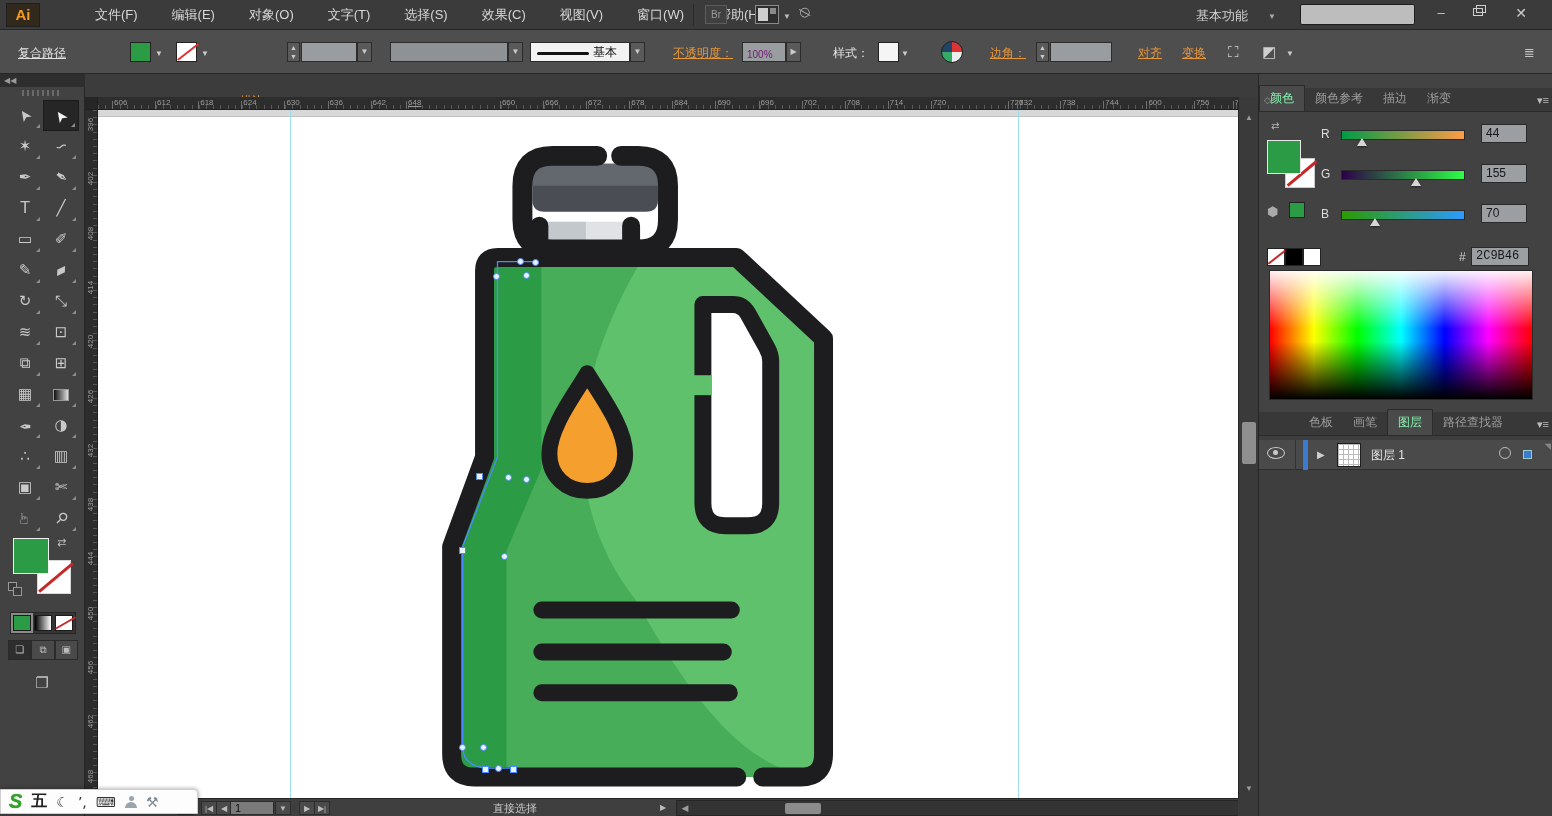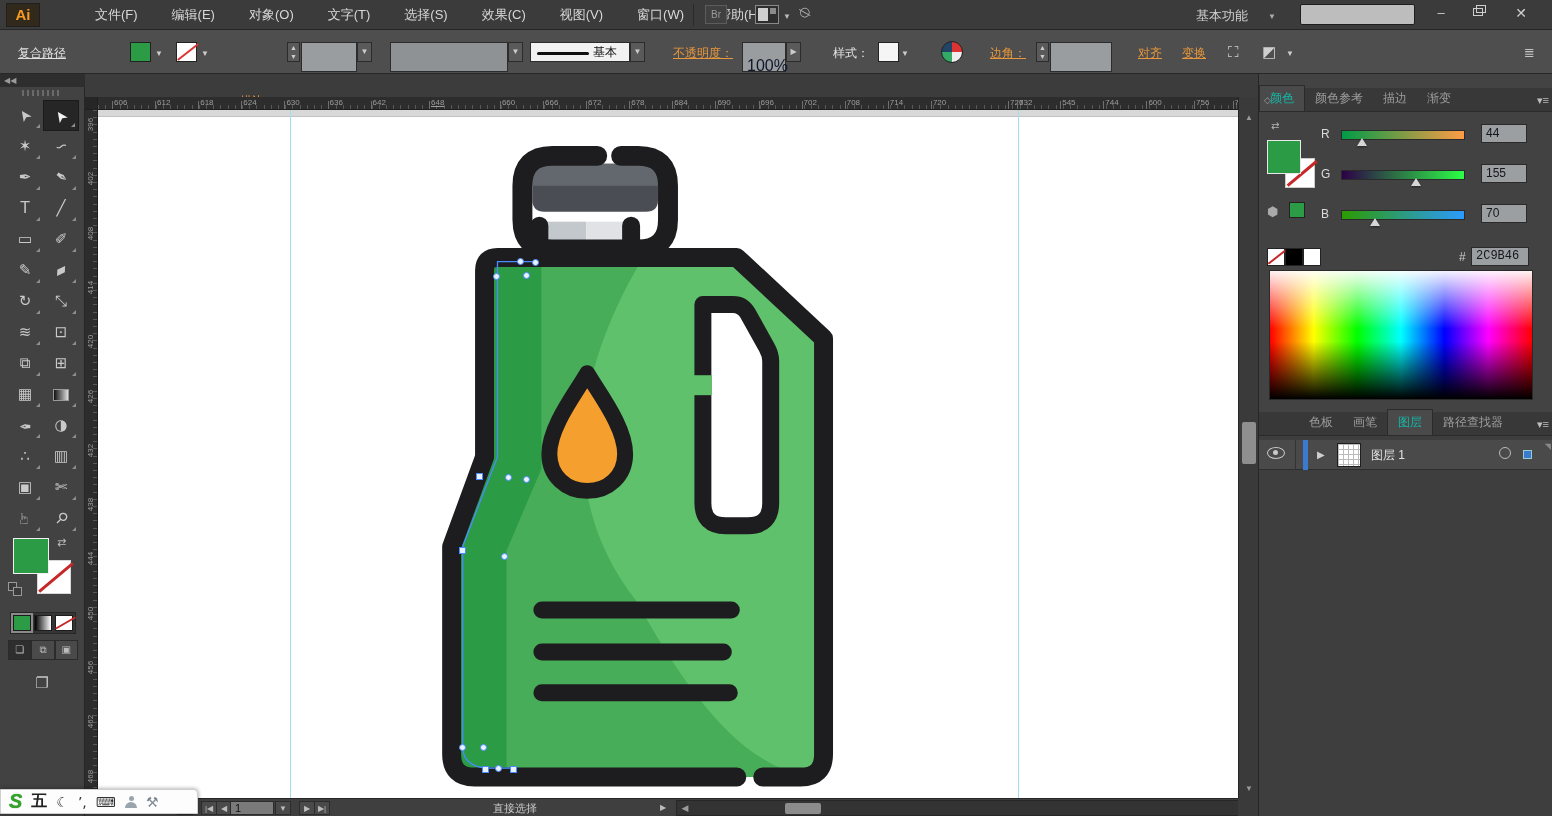--- a/index.html
+++ b/index.html
@@ -34,21 +34,21 @@
   #btn-restore .box{position:absolute;left:13px;top:8px;width:10px;height:8px;border:1px solid #cfcfcf;}
   #btn-restore .box2{position:absolute;left:16px;top:5px;width:10px;height:8px;border:1px solid #cfcfcf;background:#3b3b3b;}
 
   
   #controlbar{left:0;top:30px;width:1552px;height:44px;background:#4e4e4e;border-bottom:1px solid #272727;}
   .cb-label{color:#e2e2e2;font-size:12px;top:15px;}
   .cb-link{color:#e8973c;font-size:12px;top:15px;text-decoration:underline;}
   .swatch-btn{top:12px;width:21px;height:20px;border:1px solid #222;background:#fff;}
   .mini-caret{top:19px;color:#ccc;font-size:8px;}
   .slash::after{content:"";position:absolute;left:-2px;top:8px;width:26px;height:2px;background:#d33;transform:rotate(-38deg);}
-  .field{background:#999da0;border:1px solid #2c2c2c;color:#0f172a;font-size:16px;padding:14px 4px;}
+  .field{background:#999da0;border:1px solid #2c2c2c;color:#701a75;font-size:10px;padding:6px 4px;}
   .stepper{width:13px;height:20px;background:#5a5a5a;border:1px solid #2c2c2c;color:#ccc;font-size:7px;
            line-height:9px;text-align:center;top:12px;}
   .dropbtn{width:15px;height:20px;background:#5a5a5a;border:1px solid #2c2c2c;color:#ccc;font-size:8px;
            text-align:center;line-height:18px;top:12px;}
   #stroke-style-box{left:530px;top:12px;width:100px;height:20px;background:#f2f2f2;border:1px solid #2c2c2c;
                     color:#111;font-size:12px;}
   #stroke-style-box .line{position:absolute;left:6px;top:9px;width:52px;height:3px;background:#111;border-radius:2px;}
   #stroke-style-box .txt{position:absolute;left:62px;top:1px;color:#111;}
   #recolor-icon{left:941px;top:11px;width:22px;height:22px;border-radius:50%;
      background:conic-gradient(#d33 0 25%,#eee 25% 50%,#3a6 50% 75%,#246 75% 100%);border:1px solid #222;}
@@ -123,21 +123,21 @@
             color:#111;font-size:11px;padding:0 4px;line-height:13px;}
   #hscroll{left:591px;top:1px;width:647px;height:16px;background:#333;border:1px solid #262626;}
   #hscroll .arr{position:absolute;top:0;width:14px;height:14px;color:#9a9a9a;font-size:9px;text-align:center;line-height:14px;}
   #hthumb{position:absolute;left:108px;top:2px;width:36px;height:11px;background:#8c8c8c;border-radius:2px;}
   #grip-corner{left:1238px;top:798px;width:20px;height:18px;background:#3a3a3a;}
 
   
   #rightdock{left:1258px;top:74px;width:294px;height:742px;background:#434343;border-left:1px solid #262626;}
   .ptabs{position:absolute;left:0;width:294px;height:24px;background:#383838;border-bottom:1px solid #2b2b2b;display:flex;align-items:flex-end;}
   .ptab{padding:4px 10px 4px 10px;font-size:12px;color:#9d9d9d;white-space:nowrap;}
-  .ptab.active{background:#4a4a4a;color:#14b8a6;border:1px solid #2b2b2b;border-bottom:none;}
+  .ptab.active{background:#4a4a4a;color:#86efac;border:1px solid #2b2b2b;border-bottom:none;}
   .pmenu{position:absolute;right:4px;top:6px;color:#bdbdbd;font-size:11px;}
   .collapse-diamond{position:absolute;left:5px;top:7px;color:#9d9d9d;font-size:9px;}
   
   #colorbody{position:absolute;left:0;top:24px;width:294px;height:168px;background:#424242;}
   #cp-swap{left:12px;top:8px;color:#b5b5b5;font-size:10px;}
   #cp-fill{left:8px;top:28px;width:34px;height:34px;border:1px solid #e8e8e8;}
   #cp-stroke{left:26px;top:46px;width:30px;height:30px;background:#fff;border:1px solid #ccc;}
   #cp-stroke::after{content:"";position:absolute;left:-3px;top:13px;width:38px;height:2.5px;background:#c62828;transform:rotate(-40deg);}
   #cp-cube{left:8px;top:92px;color:#aaa;font-size:13px;}
   #cp-cube-swatch{left:30px;top:90px;width:16px;height:16px;border:1px solid #222;}
@@ -316,36 +316,36 @@
   <div id="ruler-corner" class="abs"></div>
   <div id="hruler" class="abs">
       <div class="ticks"></div>
       <span class="hlabel" style="left: 16px;">606</span>
       <span class="hlabel" style="left: 59.1px;">612</span>
       <span class="hlabel" style="left: 102.2px;">618</span>
       <span class="hlabel" style="left: 145.3px;">624</span>
       <span class="hlabel" style="left: 188.4px;">630</span>
       <span class="hlabel" style="left: 231.5px;">636</span>
       <span class="hlabel" style="left: 274.6px;">642</span>
-      <span class="hlabel" style="left: 333px; text-decoration: underline;">648</span>
+      <span class="hlabel" style="left: 310px; text-decoration: underline;">648</span>
       <span class="hlabel" style="left: 360.8px; margin-top: 40px;">654</span>
       <span class="hlabel" style="left: 403.9px;">660</span>
       <span class="hlabel" style="left: 447px;">666</span>
       <span class="hlabel" style="left: 490.1px;">672</span>
       <span class="hlabel" style="left: 533.2px;">678</span>
       <span class="hlabel" style="left: 576.3px;">684</span>
       <span class="hlabel" style="left: 619.4px;">690</span>
       <span class="hlabel" style="left: 662.5px;">696</span>
       <span class="hlabel" style="left: 705.6px;">702</span>
       <span class="hlabel" style="left: 748.7px;">708</span>
       <span class="hlabel" style="left: 791.8px;">714</span>
       <span class="hlabel" style="left: 834.9px;">720</span>
       <span class="hlabel" style="left: 912px;">726</span>
       <span class="hlabel" style="left: 921.1px;">732</span>
-      <span class="hlabel" style="left: 964.2px;">545</span>
+      <span class="hlabel" style="left: 964.2px;">738</span>
       <span class="hlabel" style="left: 1007.3px;">744</span>
       <span class="hlabel" style="left: 1050.4px;">600</span>
       <span class="hlabel" style="left: 1098px;">756</span>
       <span class="hlabel" style="left: 1136.6px;">762</span>
     </div>
   <div id="vruler" class="abs">
       <div class="ticks"></div>
       <span class="vlabel" style="top: 10px;">396</span>
       <span class="vlabel" style="top: 64.3px;">402</span>
       <span class="vlabel" style="top: 118.6px;">408</span>

